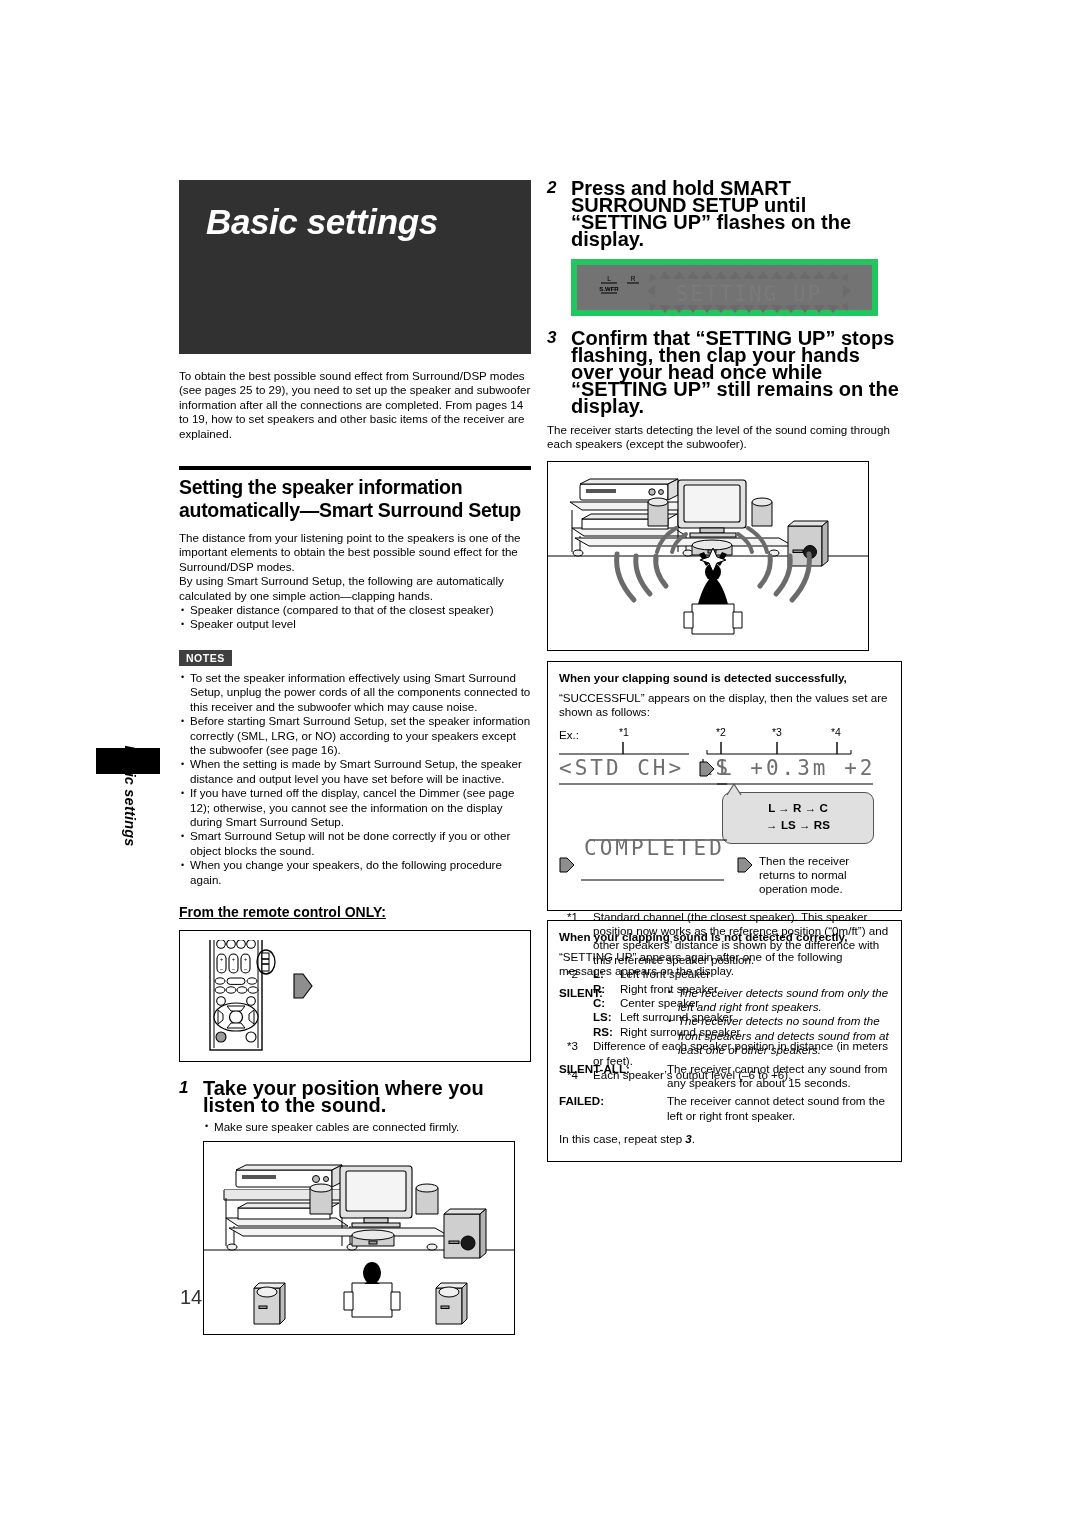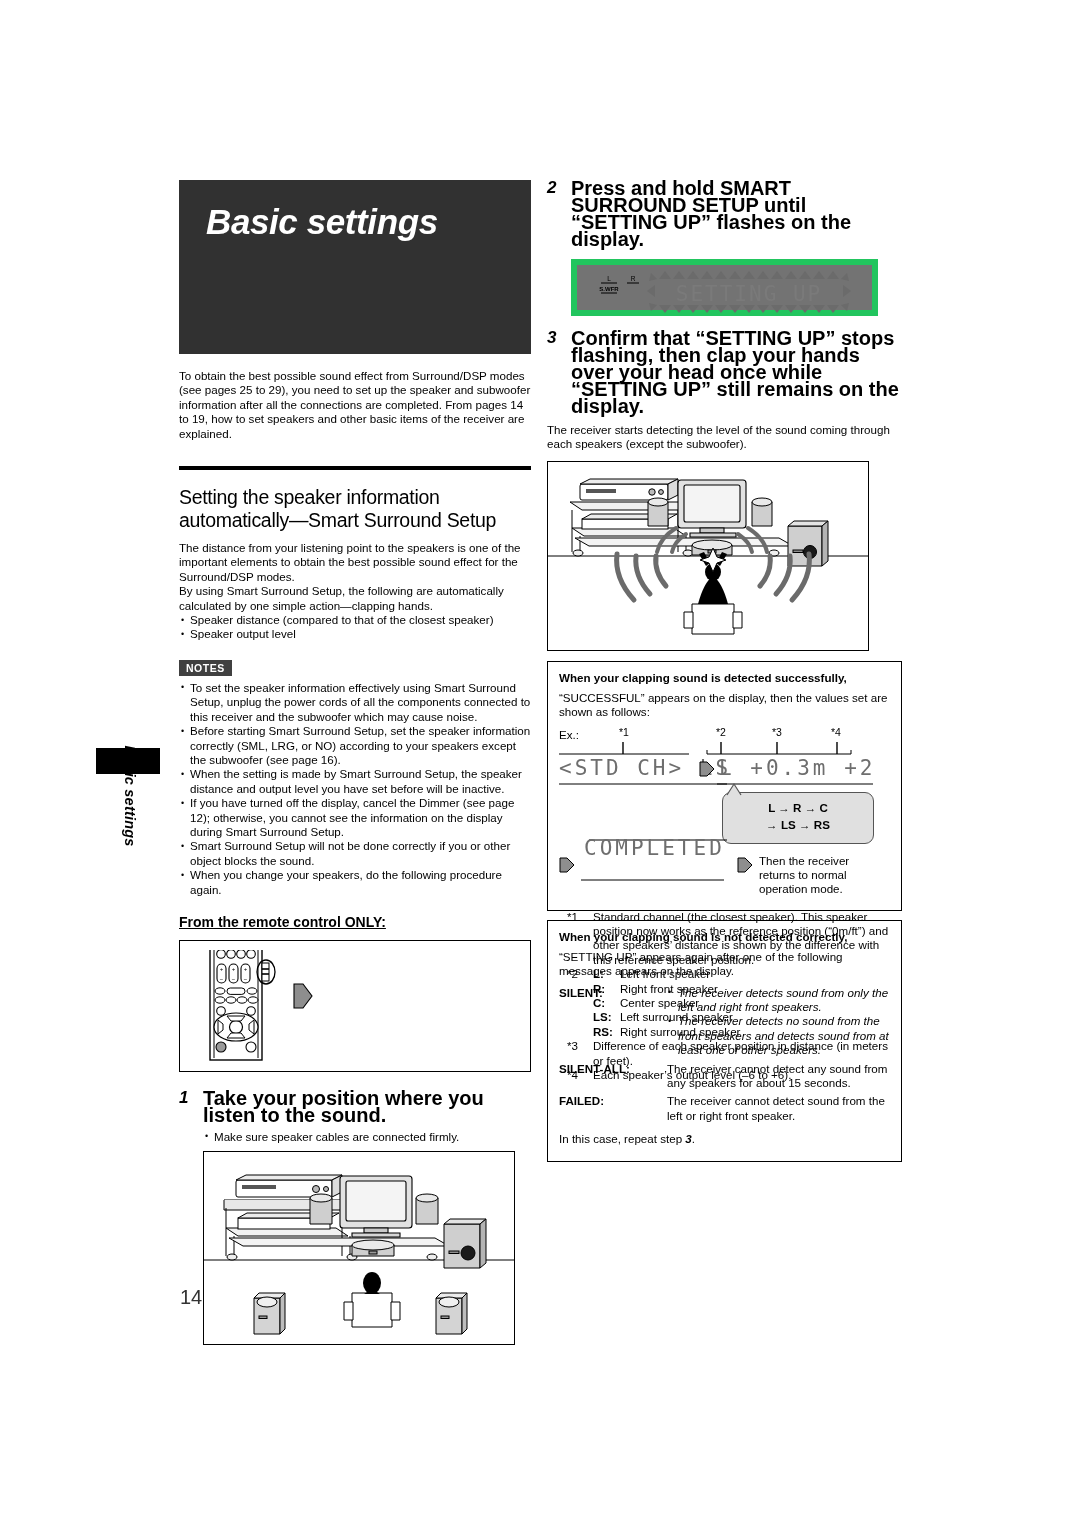--- a/index.html
+++ b/index.html
@@ -44,22 +44,22 @@
     letter-spacing:-.4px;
   }
 
   p { margin:0; }
   .body-text { font-size:11.6px; line-height:14.4px; }
   .intro { margin-top:15px; }
 
   
   .rule-thick { height:4px; background:#000; margin-top:25px; }
   .sec-head {
-    font-size:19.5px; font-weight:normal; line-height:23px;
-    margin-top:16px; letter-spacing:-.3px;
+    font-size:19.5px; font-weight:bold; line-height:23px;
+    margin-top:6px; letter-spacing:-.3px;
   }
   .sec-body { margin-top:9px; }
   .blist { list-style:none; margin:0; padding:0; }
   .blist li { position:relative; padding-left:11px; font-size:11.6px; line-height:14.4px; }
   .blist li:before { content:"\2022"; position:absolute; left:2px; top:-.5px; font-size:9px; }
 
   
   .notes-wrap { margin-top:16px; }
   .notes-badge {
     display:inline-block; background:#404040; color:#fff;

